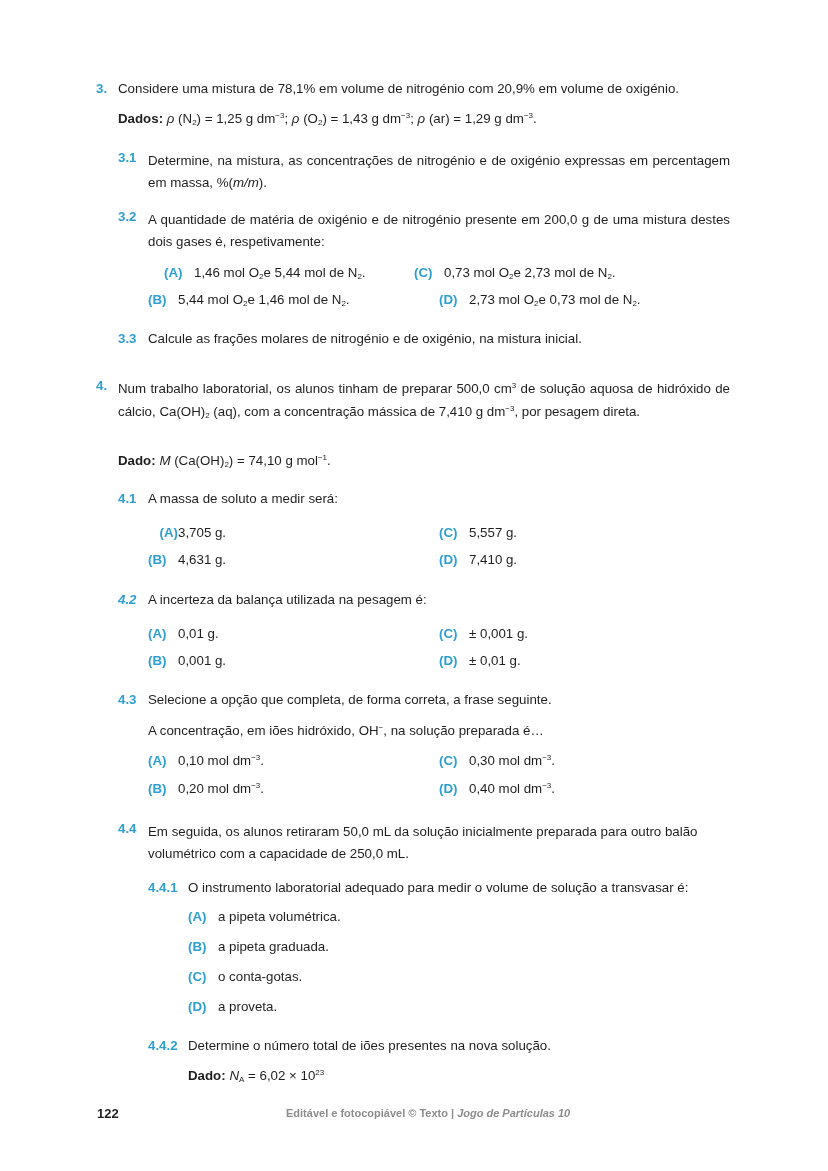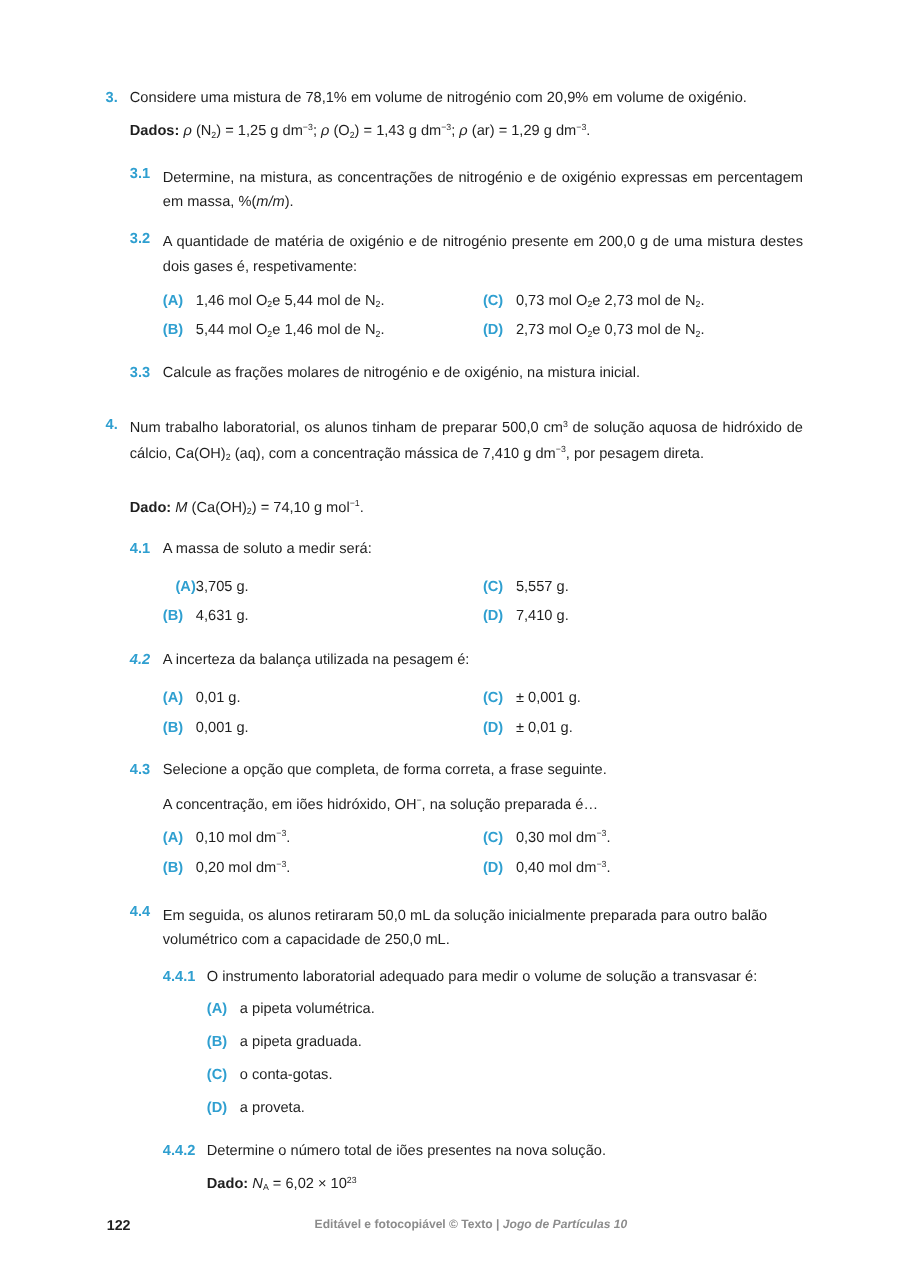--- a/index.html
+++ b/index.html
@@ -30,23 +30,23 @@
   <b class="d">Dados:</b>
   <i>ρ</i><span> (N</span><sub>2</sub><span>) = 1,25 g dm</span><sup>−3</sup><span>; </span><i>ρ</i><span> (O</span><sub>2</sub><span>) = 1,43 g dm</span><sup>−3</sup><span>; </span><i>ρ</i><span> (ar) = 1,29 g dm</span><sup>−3</sup><span>.</span>
 </div>
 
 <div class="abs num" style="left:118px; top:150px;">3.1</div>
 <div class="abs just" style="left:148px; top:150px; width:582px; line-height:22px;"><span>Determine, na mistura, as concentrações de nitrogénio e de oxigénio expressas em percentagem em massa, %(</span><i>m/m</i><span>).</span></div>
 
 <div class="abs num" style="left:118px; top:209px;">3.2</div>
 <div class="abs just" style="left:148px; top:209px; width:582px; line-height:22px;">A quantidade de matéria de oxigénio e de nitrogénio presente em 200,0 g de uma mistura destes dois gases é, respetivamente:</div>
 
-<div class="opt" style="left:148px; top:265px;"><span class="lbl">(A)</span><span>1,46 mol O</span><sub>2</sub><span>e 5,44 mol de N</span><sub>2</sub><span>.</span></div>
+<div class="opt" style="left:164px; top:265px;"><span class="lbl">(A)</span><span>1,46 mol O</span><sub>2</sub><span>e 5,44 mol de N</span><sub>2</sub><span>.</span></div>
 <div class="opt" style="left:148px; top:292px;"><span class="lbl">(B)</span><span>5,44 mol O</span><sub>2</sub><span>e 1,46 mol de N</span><sub>2</sub><span>.</span></div>
-<div class="opt" style="left:439px; top:265px;"><span class="lbl">(C)</span><span>0,73 mol O</span><sub>2</sub><span>e 2,73 mol de N</span><sub>2</sub><span>.</span></div>
+<div class="opt" style="left:414px; top:265px;"><span class="lbl">(C)</span><span>0,73 mol O</span><sub>2</sub><span>e 2,73 mol de N</span><sub>2</sub><span>.</span></div>
 <div class="opt" style="left:439px; top:292px;"><span class="lbl">(D)</span><span>2,73 mol O</span><sub>2</sub><span>e 0,73 mol de N</span><sub>2</sub><span>.</span></div>
 
 <div class="abs num" style="left:118px; top:331px;">3.3</div>
 <div class="abs" style="left:148px; top:331px;">Calcule as frações molares de nitrogénio e de oxigénio, na mistura inicial.</div>
 
 <div class="abs num" style="left:96px; top:378px;">4.</div>
 <div class="abs just" style="left:118px; top:378px; width:612px; line-height:22.5px;"><span>Num trabalho laboratorial, os alunos tinham de preparar 500,0 cm</span><sup>3</sup><span> de solução aquosa de hidróxido de cálcio, Ca(OH)</span><sub>2</sub><span> (aq), com a concentração mássica de 7,410 g dm</span><sup>−3</sup><span>, por pesagem direta.</span></div>
 
 <div class="abs" style="left:118px; top:453px;"><b class="d">Dado:</b> <i>M</i><span> (Ca(OH)</span><sub>2</sub><span>) = 74,10 g mol</span><sup>−1</sup><span>.</span></div>
 

